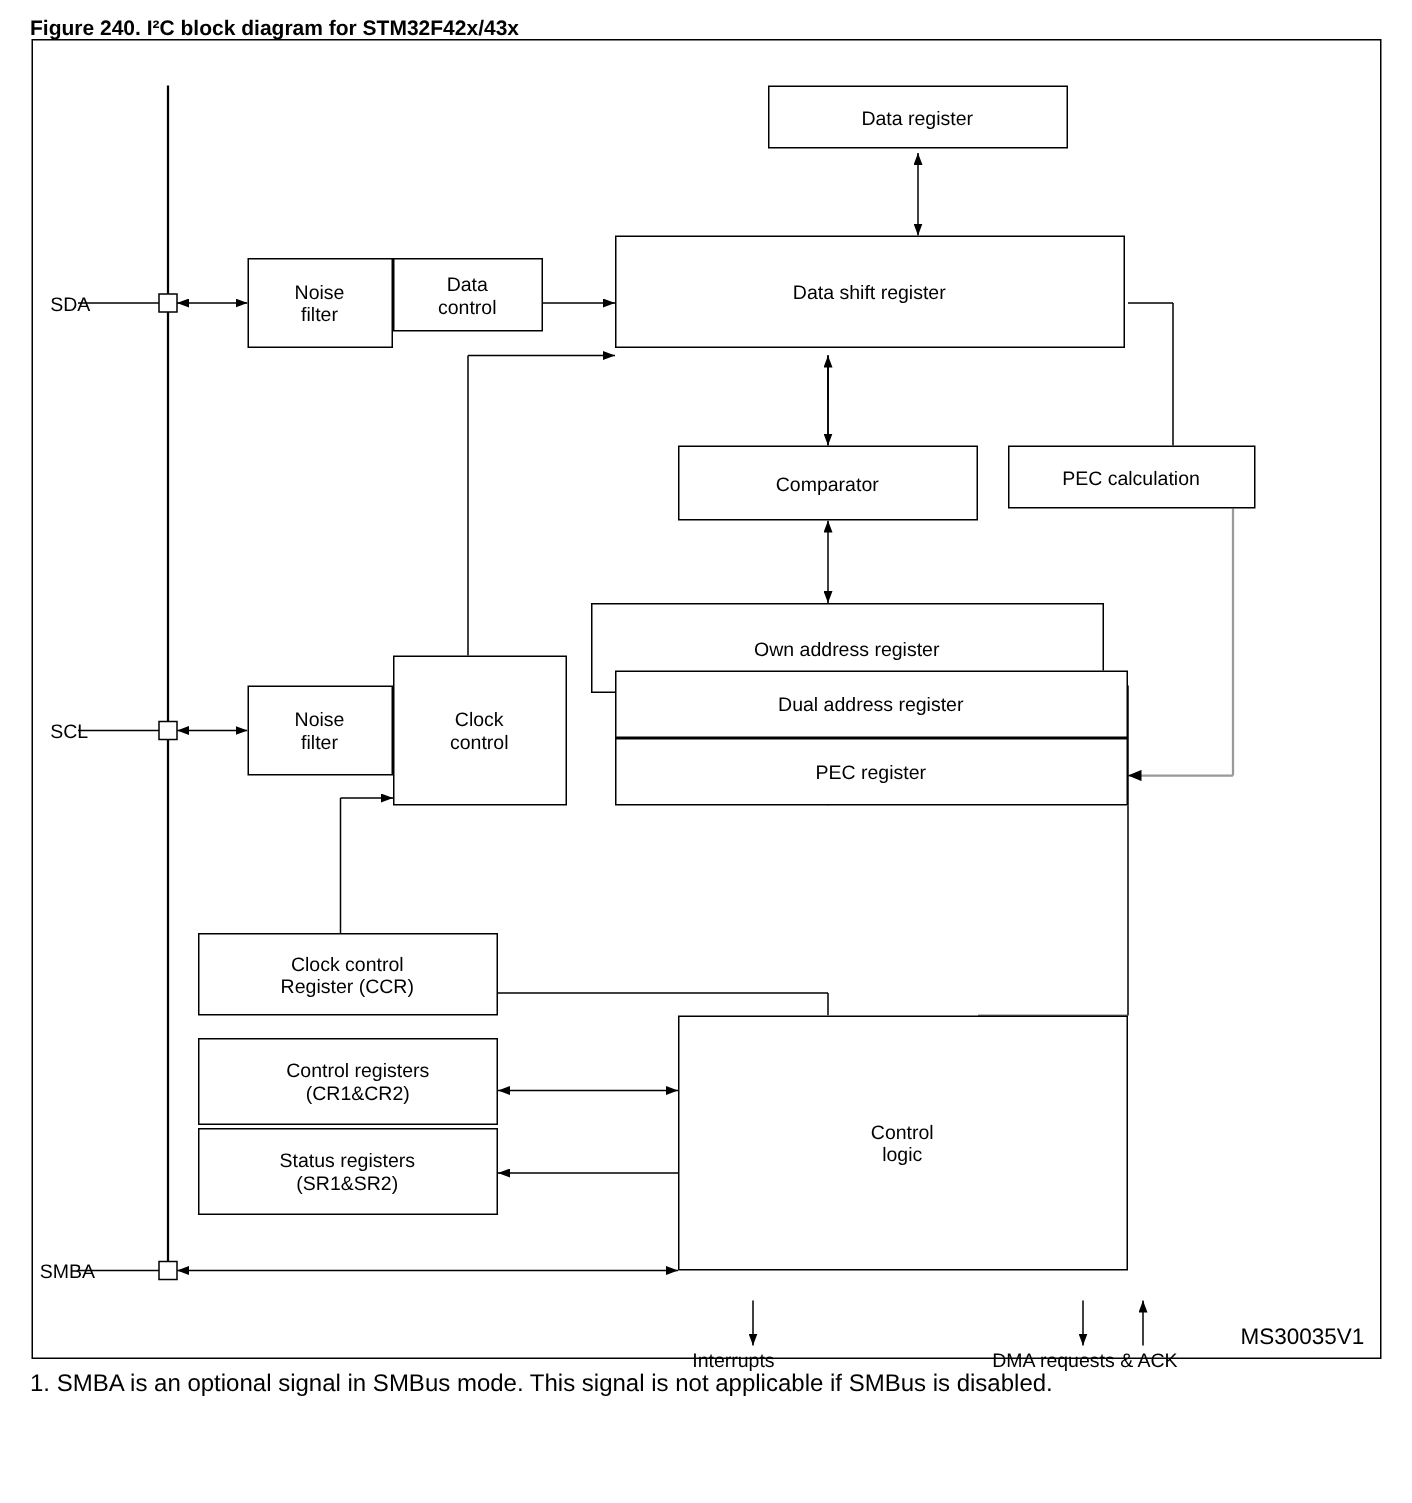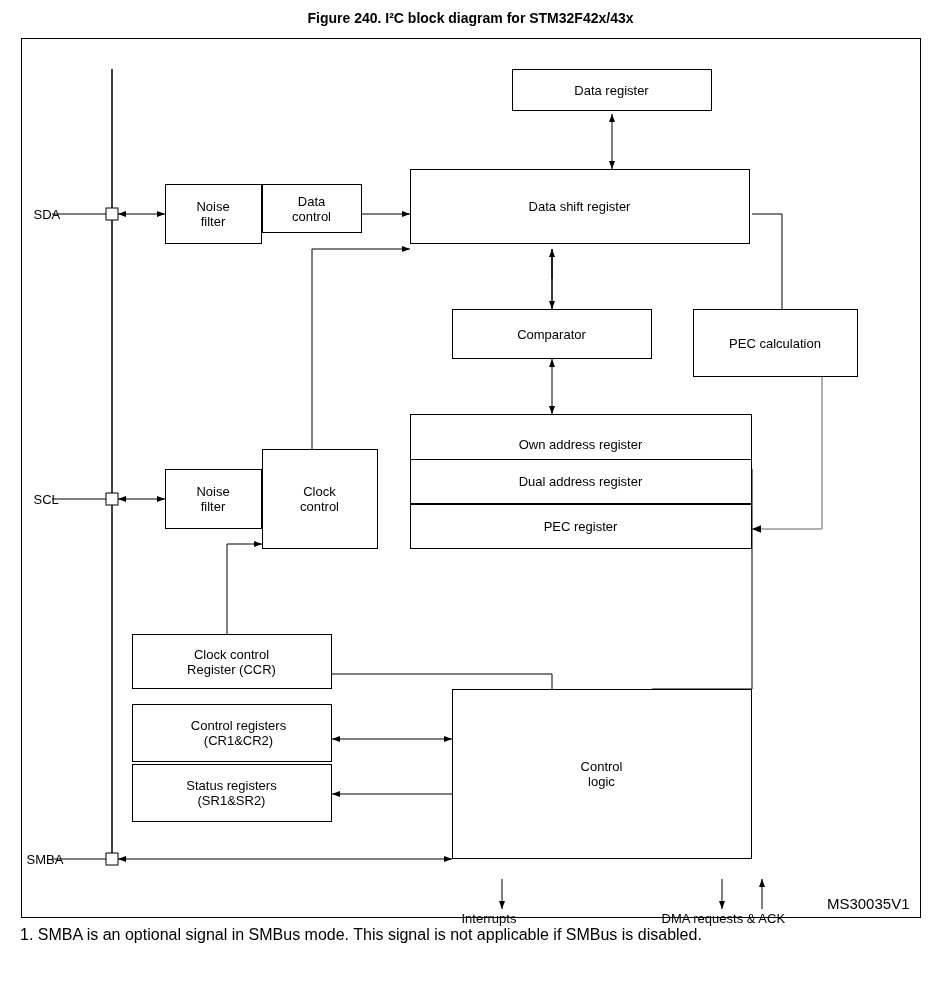--- a/index.html
+++ b/index.html
@@ -6,24 +6,23 @@
     body {
       background: #fff;
       font-family: Arial, sans-serif;
       font-size: 13px;
       color: #000;
       width: 941px;
       min-height: 1002px;
       padding: 10px 20px;
     }
     .page-title {
-      text-align: center;
+      text-align: left;
       font-weight: bold;
       font-size: 14px;
-      margin-bottom: 12px;
     }
     .diagram-container {
       position: relative;
       width: 900px;
       height: 880px;
       margin: 0 auto;
       border: 1px solid #000;
     }
     
     .box {
@@ -163,25 +162,25 @@
 
   <div class="box" style="left:240px; top:145px; width:100px; height:49px; white-space:pre-line;">
     <span>Data
 control</span>
   </div>
 
   <div class="box" style="left:430px; top:270px; width:200px; height:50px;">
     <span>Comparator</span>
   </div>
 
-  <div class="box" style="left:650px; top:270px; width:165px; height:68px;margin-left:21px;">
+  <div class="box" style="left:650px; top:270px; width:165px; height:42px;">
     <span>PEC calculation</span>
   </div>
 
-  <div class="box" style="left:388px; top:375px; width:342px; height:60px;">
+  <div class="box" style="left:372px; top:375px; width:342px; height:60px;">
     <span>Own address register</span>
   </div>
 
   <div class="box" style="left:388px; top:465px; width:342px; height:45px;">
     <span>PEC register</span>
   </div>
 
   <div class="box" style="left:388px; top:420px; width:342px; height:45px;">
     <span>Dual address register</span>
   </div>

